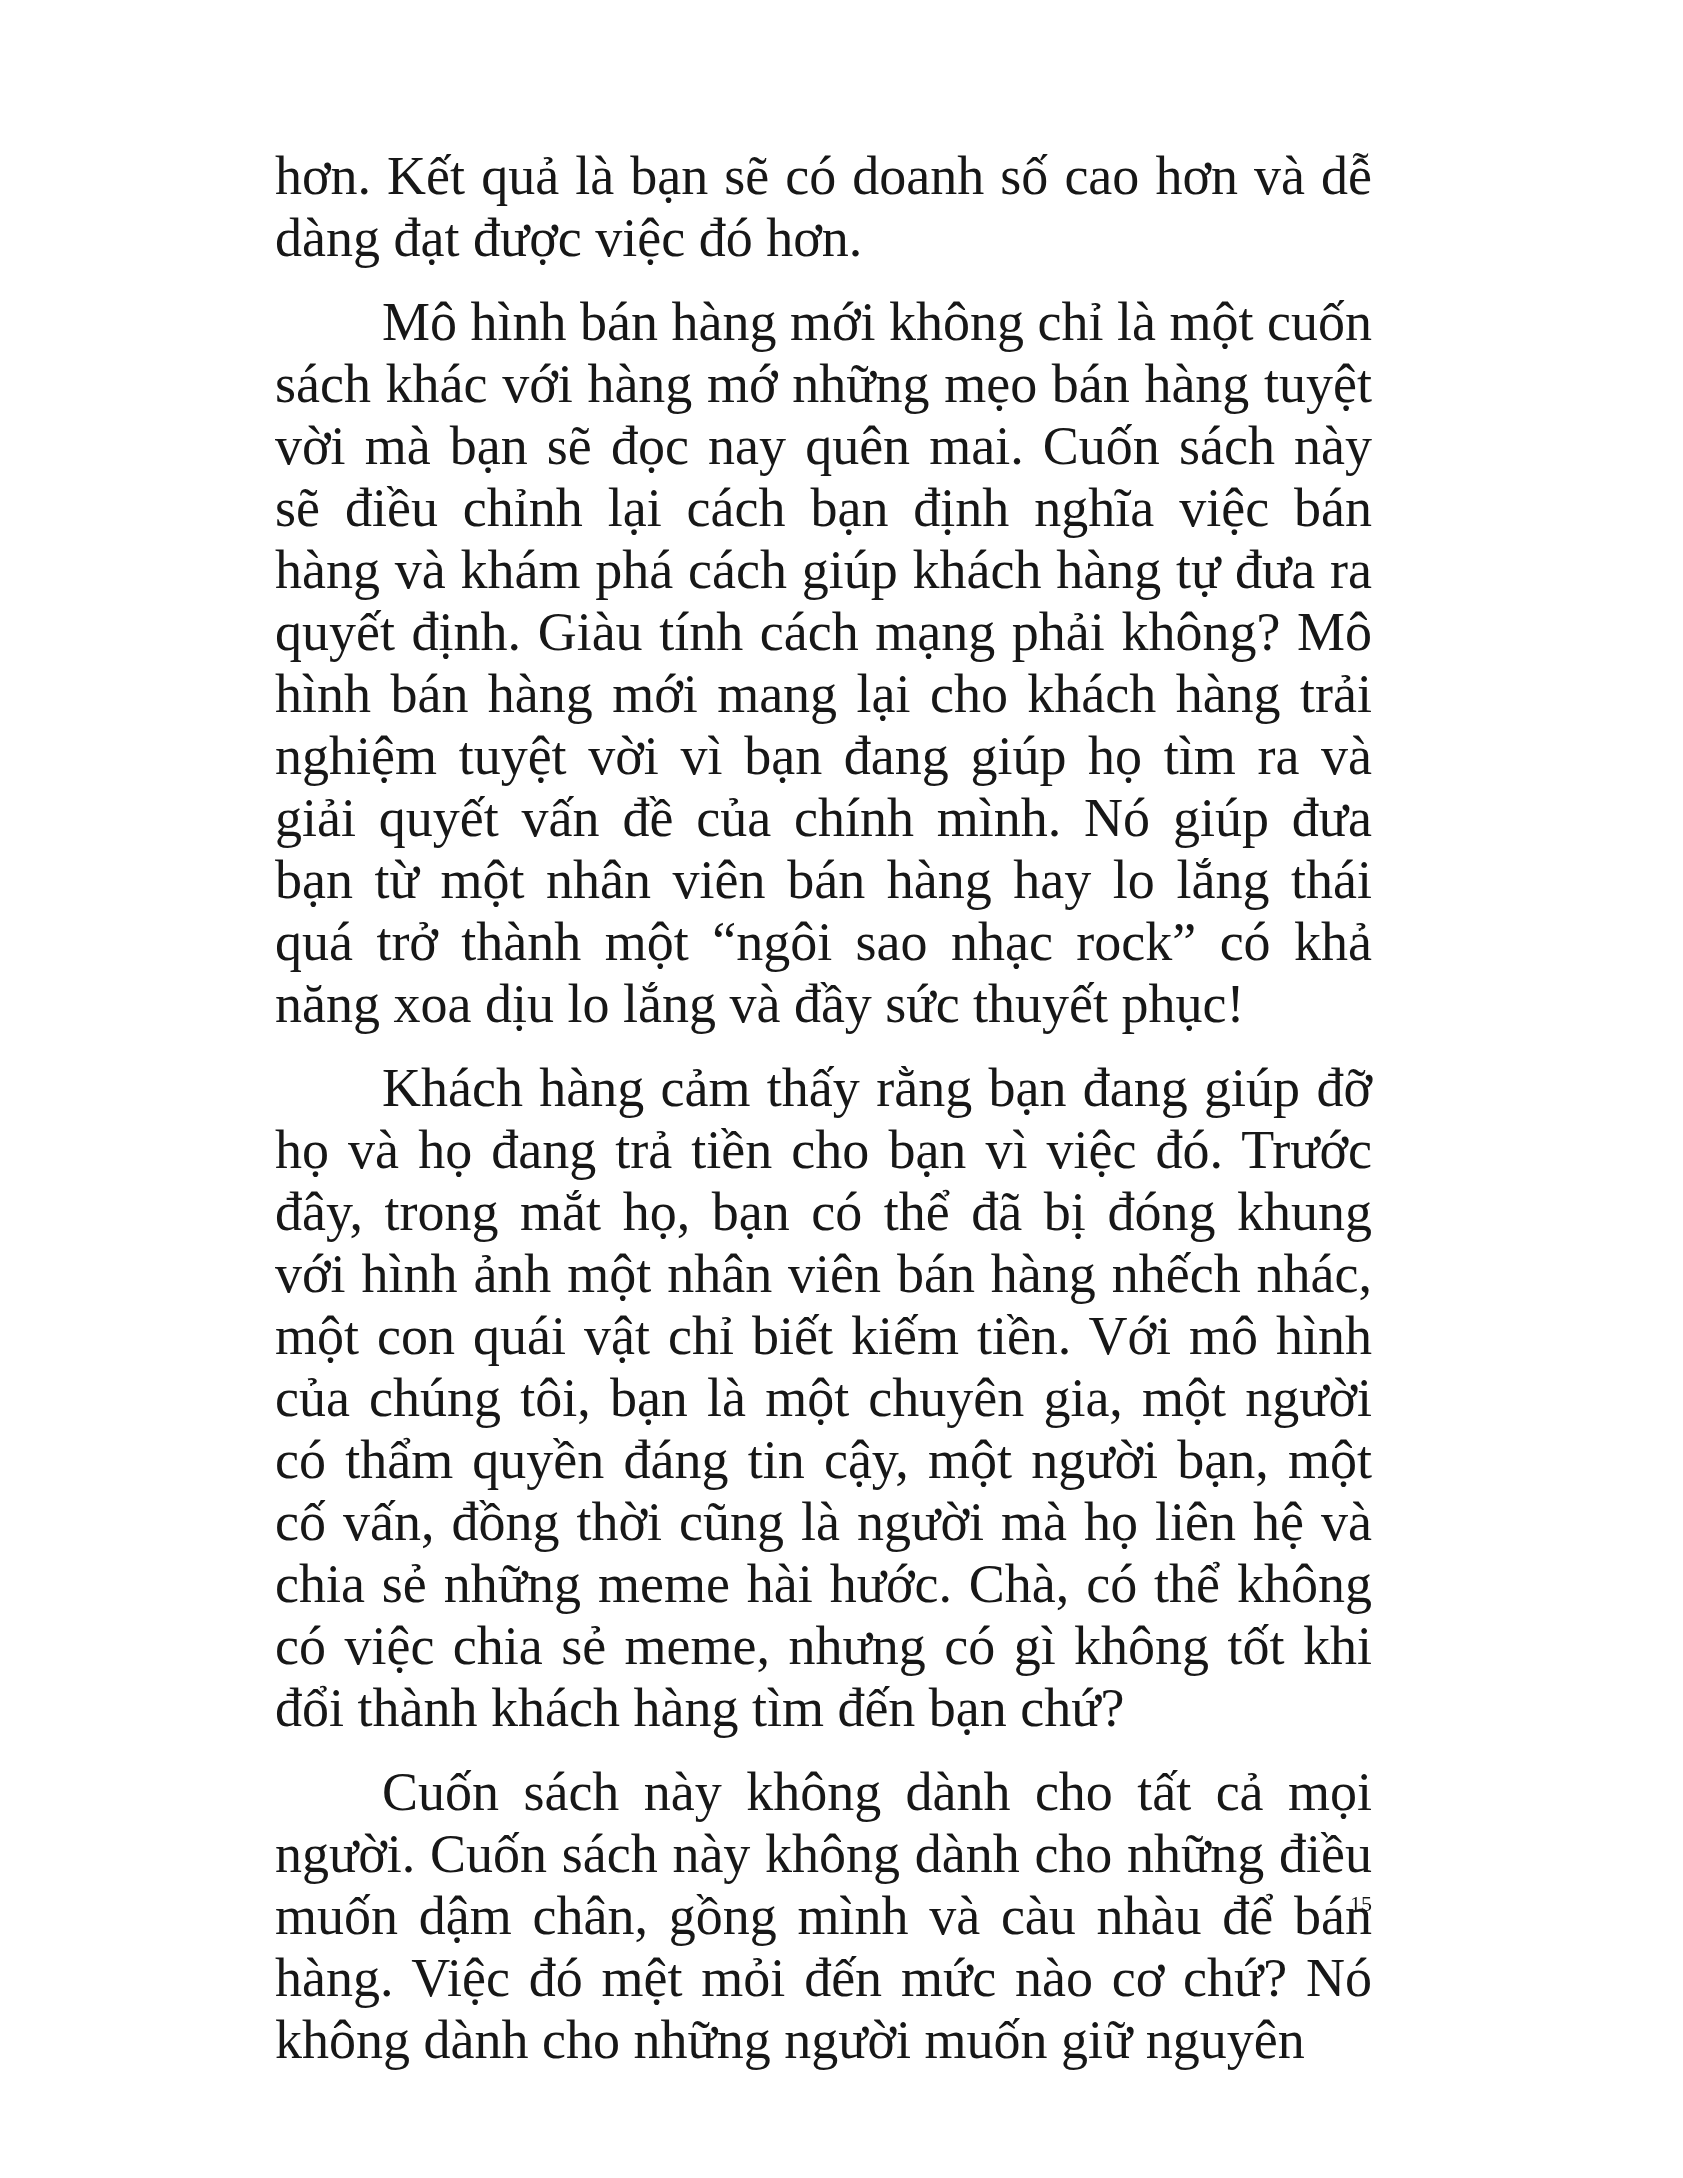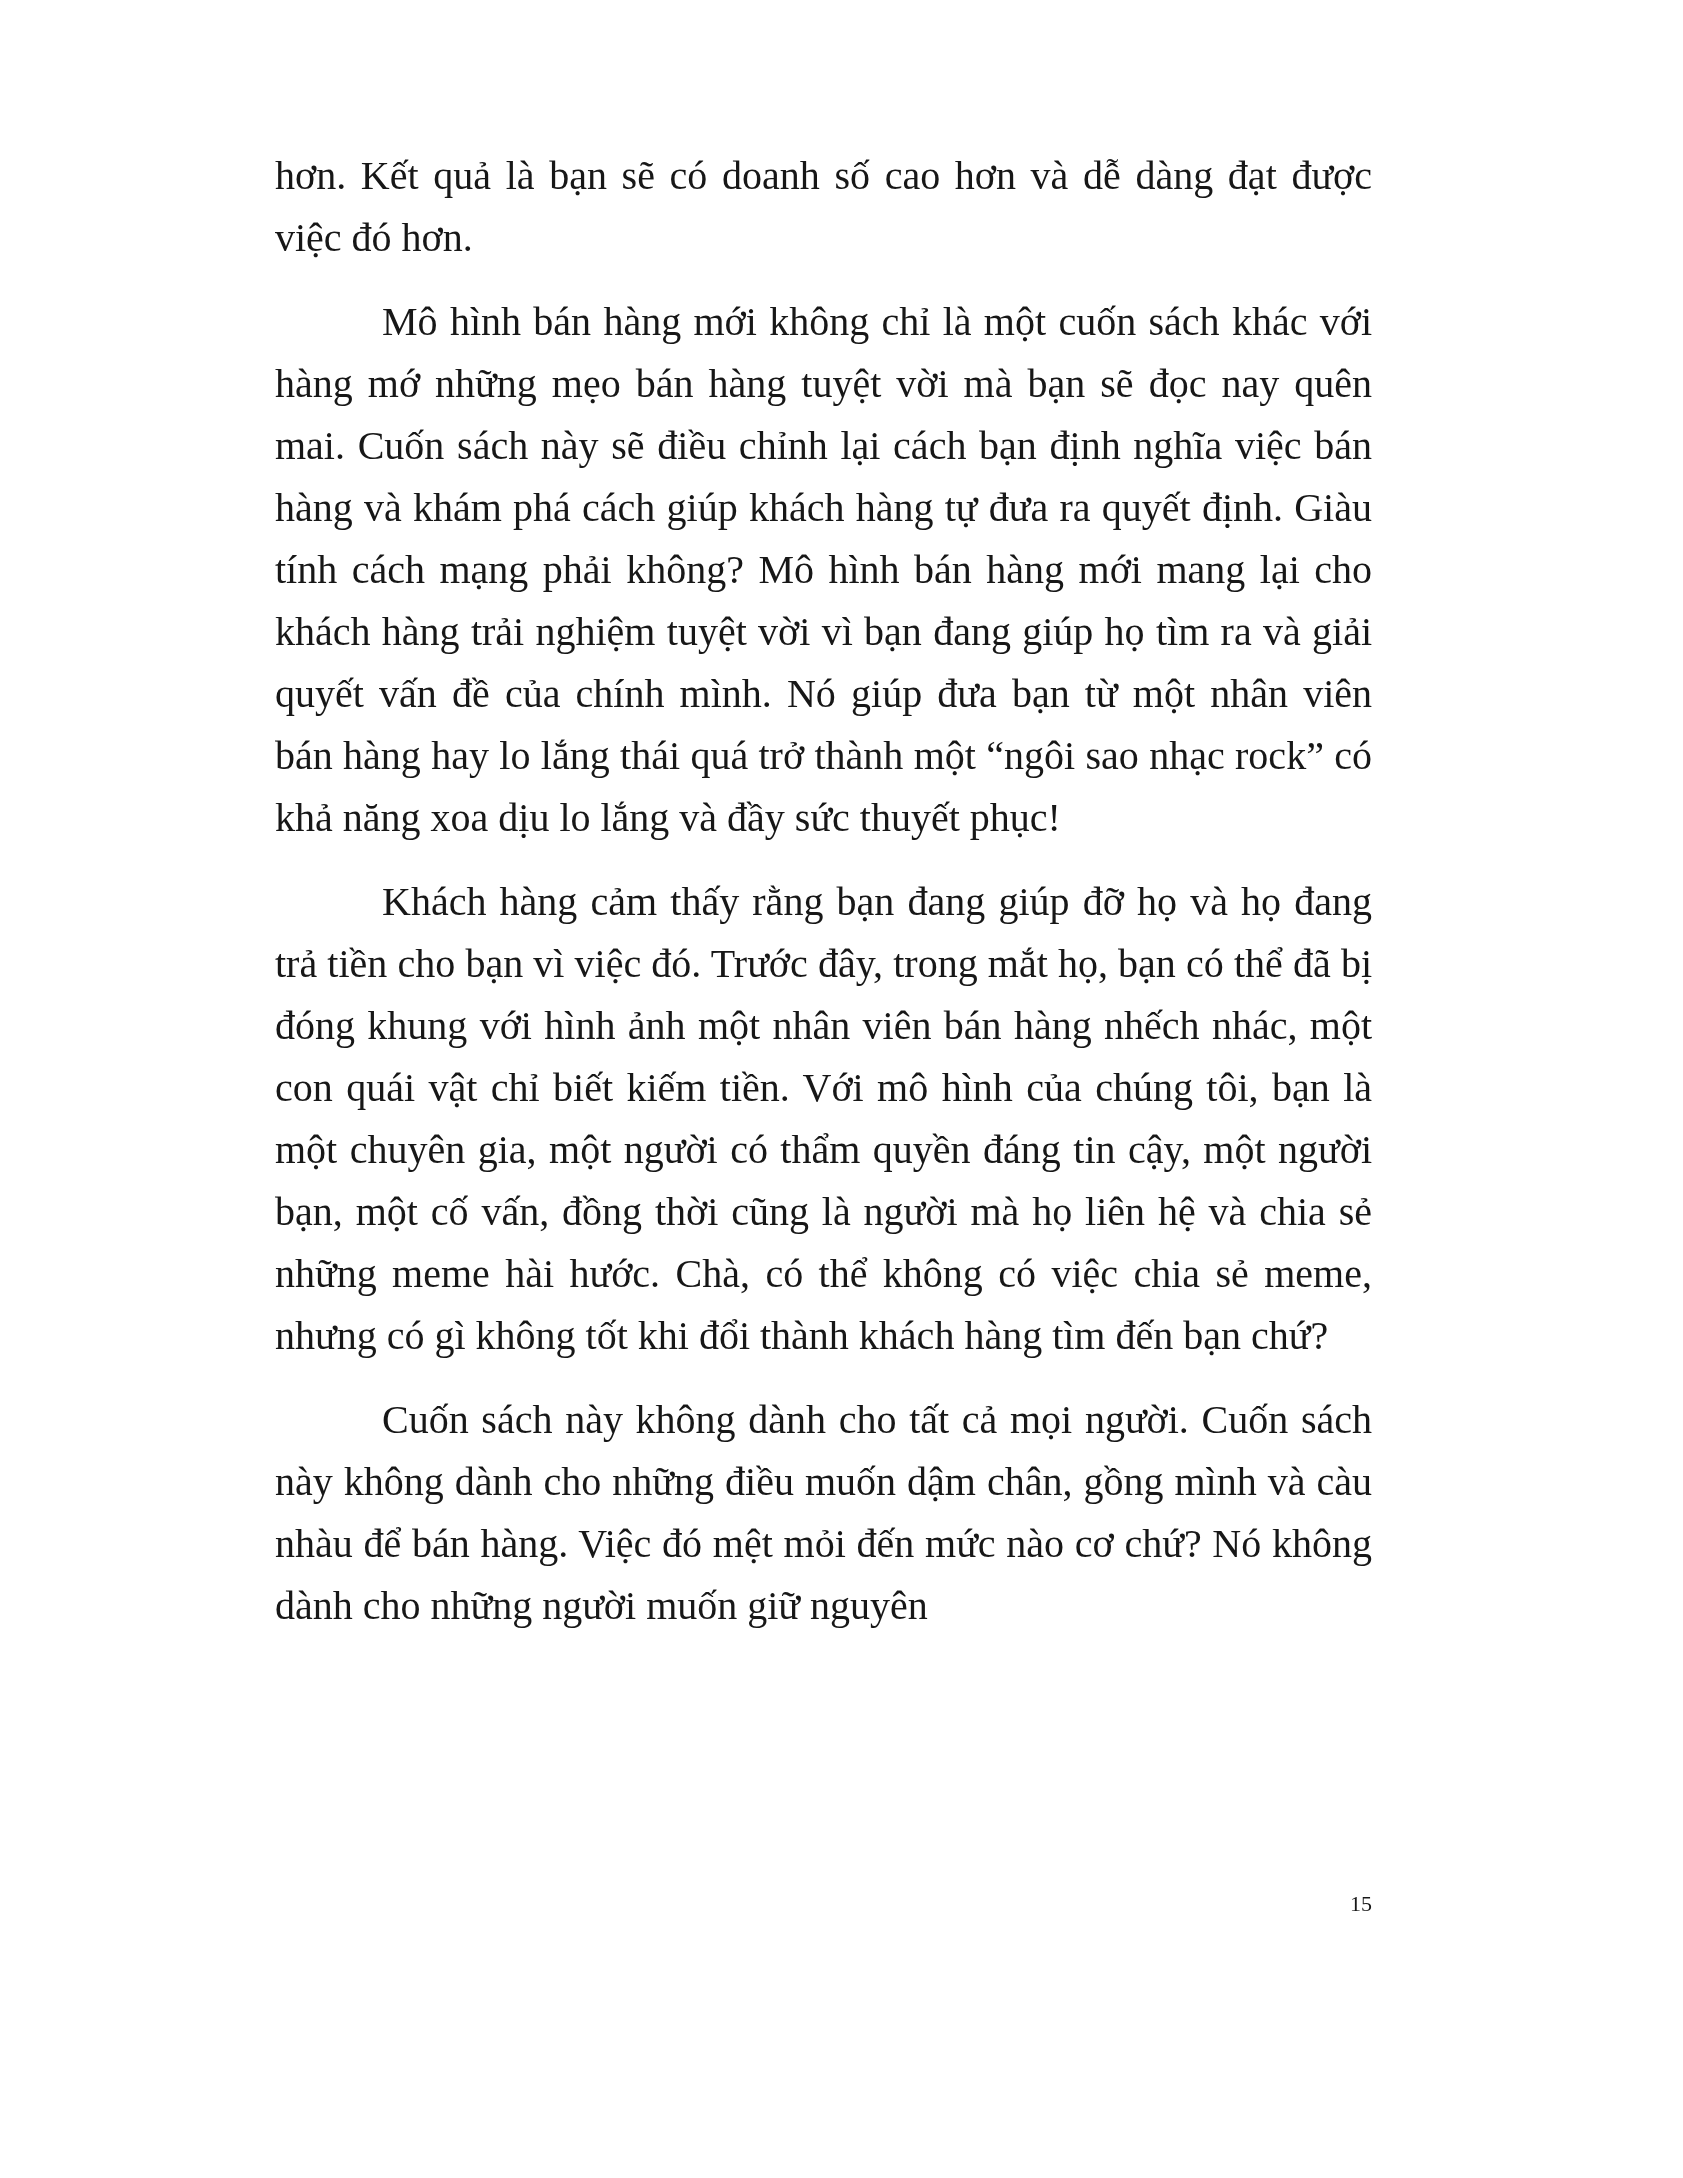--- a/index.html
+++ b/index.html
@@ -30,21 +30,21 @@
     font-family: "Liberation Sans", "DejaVu Sans", sans-serif;
     font-weight: 700;
     font-size: 30px;
     line-height: 36px;
     letter-spacing: 1.5px;
     text-align: right;
     color: #1a1a1a;
     margin: 0 0 95px 0;
   }
   .para {
-    font-size: 40px;
+    font-size: 54px;
     line-height: 62px;
     text-align: justify;
     text-justify: inter-word;
     margin: 0 0 22px 0;
     text-indent: 107px;
     color: #171717;
   }
   .para.no-indent {
     text-indent: 0;
   }

